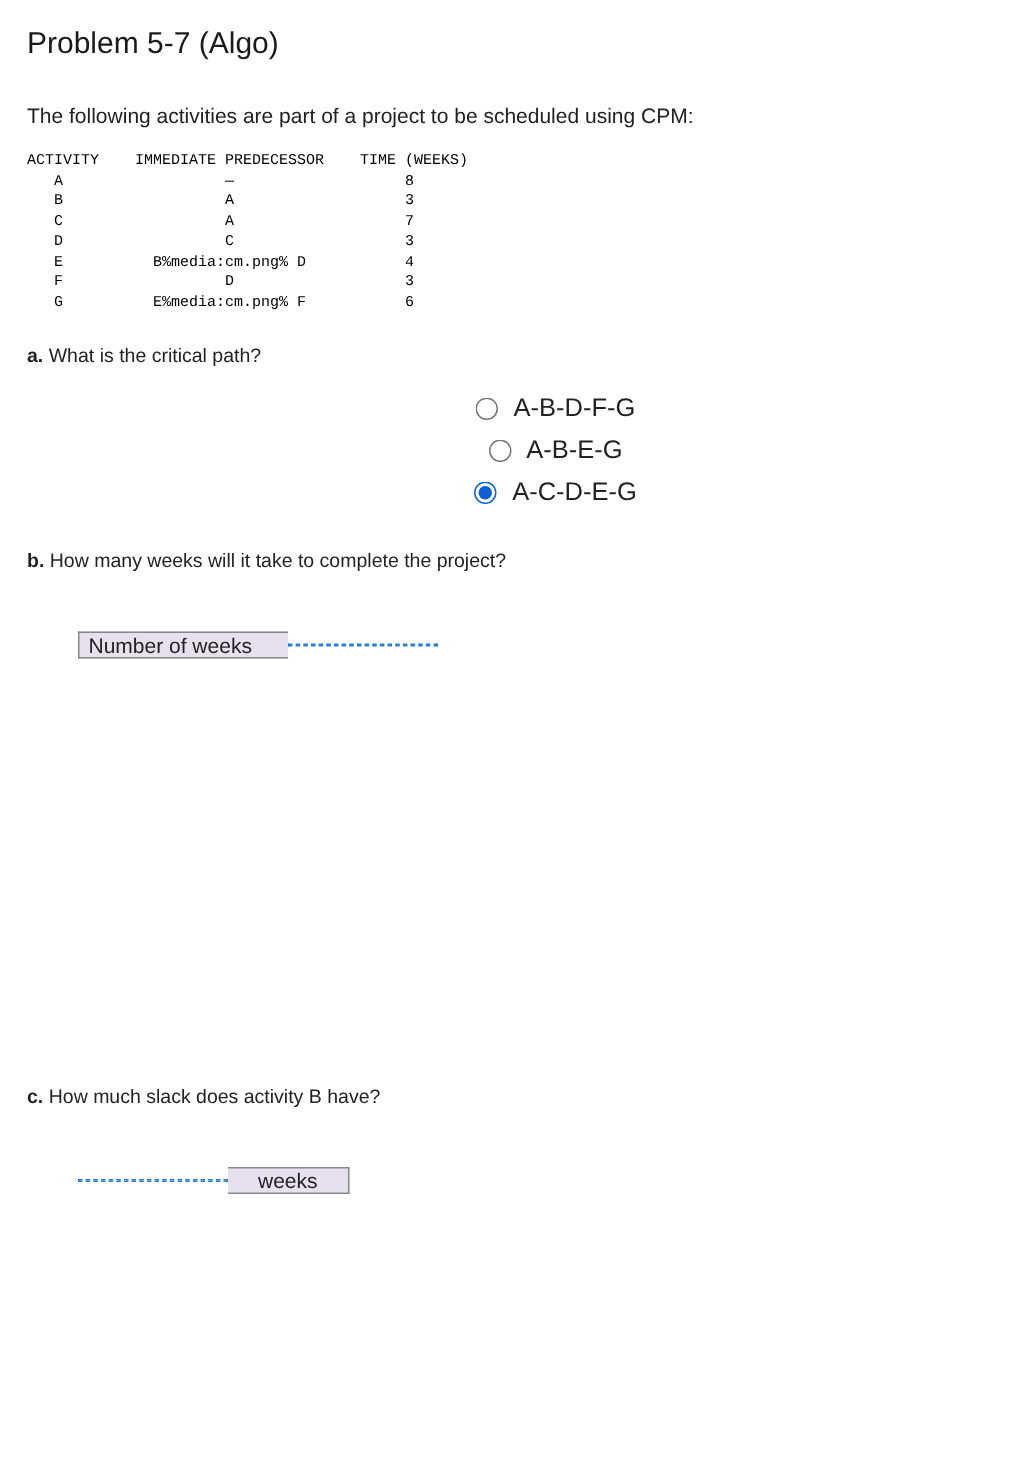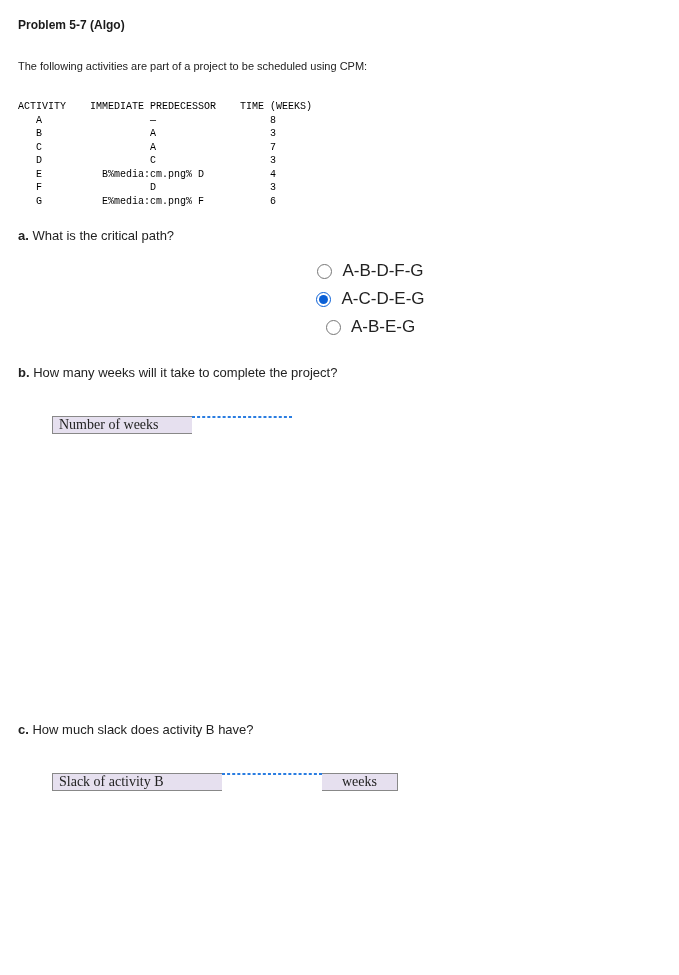--- a/index.html
+++ b/index.html
@@ -5,28 +5,28 @@
   body {
     font-family: Arial, Helvetica, sans-serif;
     font-size: 16px;
     color: #222;
     margin: 0;
     padding: 18px 18px 40px 18px;
     width: 679px;
     box-sizing: border-box;
   }
   h2.problem-title {
-    font-size: 12px;
-    font-weight: bold;
+    font-size: 20px;
+    font-weight: normal;
     margin: 0 0 28px 0;
     color: #1a1a1a;
   }
   p.lead {
-    font-size: 11px;
-    margin: 0 0 28px 0;
+    font-size: 14px;
+    margin: 0 0 16px 0;
     color: #222;
   }
   pre.activity-table {
     font-family: "Courier New", Courier, monospace;
     font-size: 10px;
     white-space: pre;
     margin: 0 0 20px 0;
     line-height: 1.35;
     color: #000000;
   }
@@ -47,25 +47,24 @@
     justify-content: center;
   }
   .option-row input[type="radio"] {
     width: 15px;
     height: 15px;
     margin: 0 10px 0 0;
     accent-color: #0b60d6;
   }
   .answer-row {
     display: flex;
-    align-items: flex-start;
+    align-items: center;
     margin: 0 0 20px 34px;
     height: 26px;
     font-size: 14px;
-    font-family: Liberation Serif, serif;
   }
   .answer-label {
     border: 1px solid #888;
     background: #e6e0ef;
     display: flex;
     align-items: center;
     padding: 0 6px;
     min-width: 140px;
     box-sizing: border-box;
     color: #222;
@@ -114,26 +113,26 @@
   <b>a.</b>
   <span>What is the critical path?</span>
 </p>
 
 <div class="options" id="qa-options">
     <label class="option-row">
       <input type="radio" name="qa" style="">
       <span>A-B-D-F-G</span>
     </label>
     <label class="option-row">
+      <input type="radio" name="qa" style="">
+      <span>A-B-E-G</span>
+    </label>
+    <label class="option-row">
       <input type="radio" name="qa" checked="" style="">
       <span>A-C-D-E-G</span>
-    </label>
-    <label class="option-row">
-      <input type="radio" name="qa" style="">
-      <span>A-B-E-G</span>
     </label>
   </div>
 
 <p class="q-line">
   <b>b.</b>
   <span>How many weeks will it take to complete the project?</span>
 </p>
 
 <div class="section-gap"></div>
 
@@ -145,16 +144,15 @@
 <div class="spacer-large"></div>
 
 <p class="q-line">
   <b>c.</b>
   <span>How much slack does activity B have?</span>
 </p>
 
 <div class="section-gap"></div>
 
 <div class="answer-row">
-  <div class="answer-label" style="min-width:170px">Slack of activity B</div>
   <div class="answer-input answer-input-narrow"></div>
   <div class="answer-unit">weeks</div>
 </div>
 
 </body></html>

